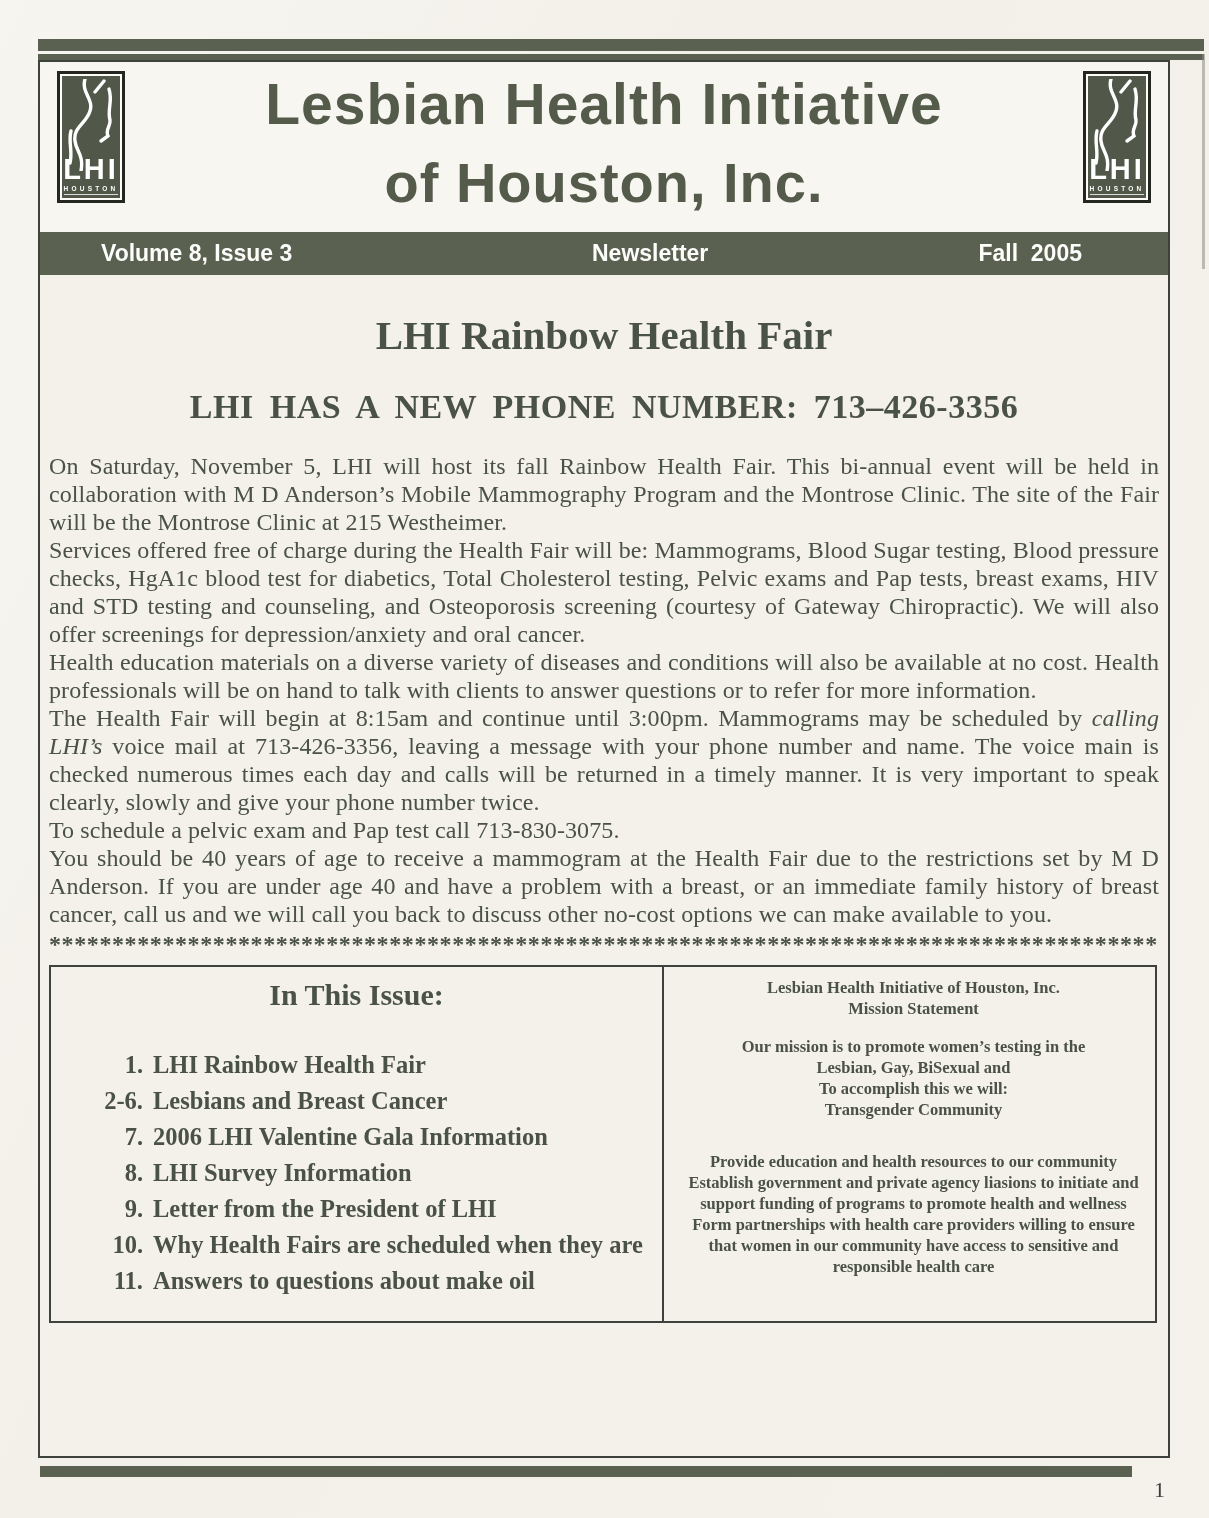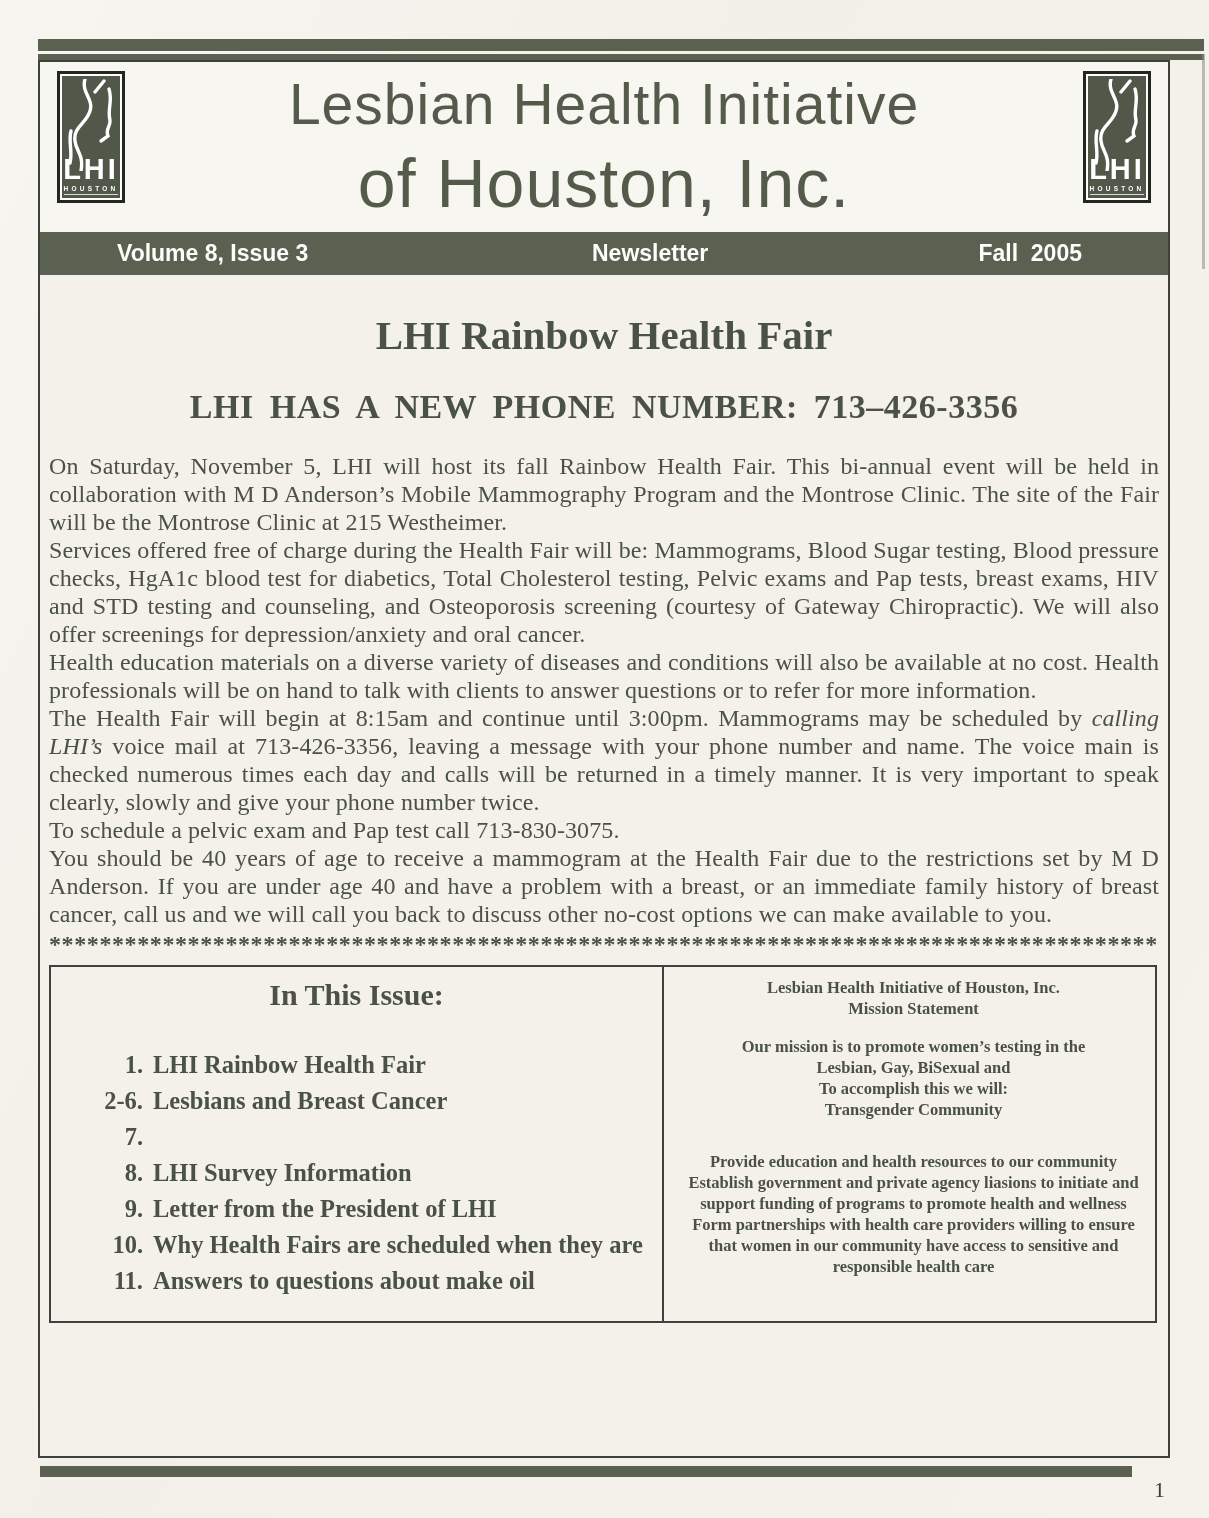--- a/index.html
+++ b/index.html
@@ -44,34 +44,34 @@
     font-family:"Liberation Sans",sans-serif;font-weight:bold;
     font-size:29px;color:#fff;letter-spacing:3px;line-height:28px;
   }
   .logo-city{
     font-family:"Liberation Sans",sans-serif;font-weight:bold;
     font-size:6.5px;color:#fff;letter-spacing:3.2px;margin-top:2px;
     border-bottom:1px solid rgba(255,255,255,.8);padding-bottom:2px;
   }
   .masthead-title{
     position:absolute;left:120px;right:120px;top:6px;text-align:center;
-    font-family:"Liberation Sans",sans-serif;font-weight:normal;
+    font-family:"Liberation Sans",sans-serif;font-weight:bold;
     color:var(--ink-title,#545b4b);
   }
   .masthead-title .line1{font-size:57px;line-height:72px;letter-spacing:1px;}
-  .masthead-title .line2{font-size:68px;line-height:72px;letter-spacing:1px;margin-top:7px;}
+  .masthead-title .line2{font-size:56px;line-height:72px;letter-spacing:1px;margin-top:7px;}
 
   
   .band{
     position:relative;height:43px;background:var(--bar,#5b6150);
     font-family:"Liberation Sans",sans-serif;font-weight:bold;color:#fdfdfb;
     font-size:23px;
   }
   .band span{position:absolute;top:8px;white-space:pre;}
-  .band .b-left{left:77px;}
+  .band .b-left{left:61px;}
   .band .b-center{left:552px;}
   .band .b-right{right:86px;}
 
   
   .bodycol{position:relative;padding:0 9px 0 9px;color:var(--ink,#4a5146);}
   .headline{
     text-align:center;font-weight:bold;font-size:41px;line-height:46px;
     margin:37px 0 0 0;color:var(--ink,#4a5146);
   }
   .subheadline{
@@ -211,20 +211,21 @@
             <div class="issue-row">
               <span class="issue-num">1.</span>
               <span class="issue-label">LHI Rainbow Health Fair</span>
             </div>
             <div class="issue-row">
               <span class="issue-num">2-6.</span>
               <span class="issue-label"> Lesbians and Breast Cancer</span>
             </div>
             <div class="issue-row">
               <span class="issue-num">7.</span>
+              <span class="issue-label">2006 LHI Valentine Gala Information</span>
             </div>
             <div class="issue-row">
               <span class="issue-num">8.</span>
               <span class="issue-label">LHI Survey Information</span>
             </div>
             <div class="issue-row">
               <span class="issue-num">9.</span>
               <span class="issue-label">Letter from the President of LHI</span>
             </div>
             <div class="issue-row">

